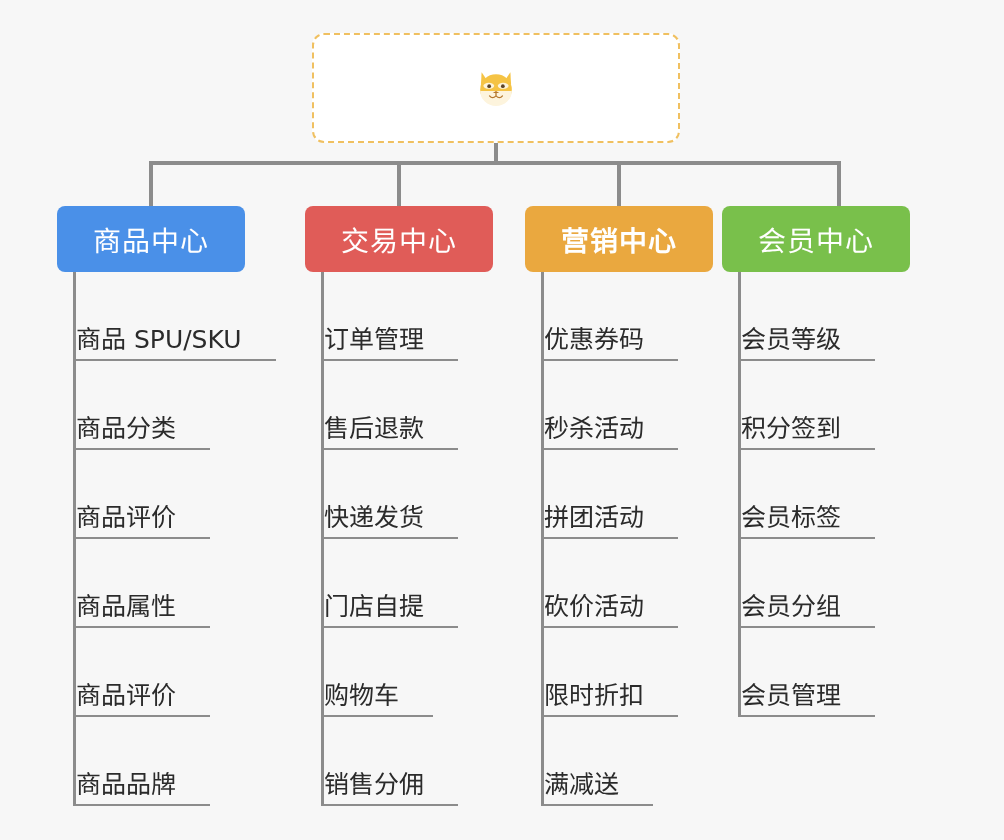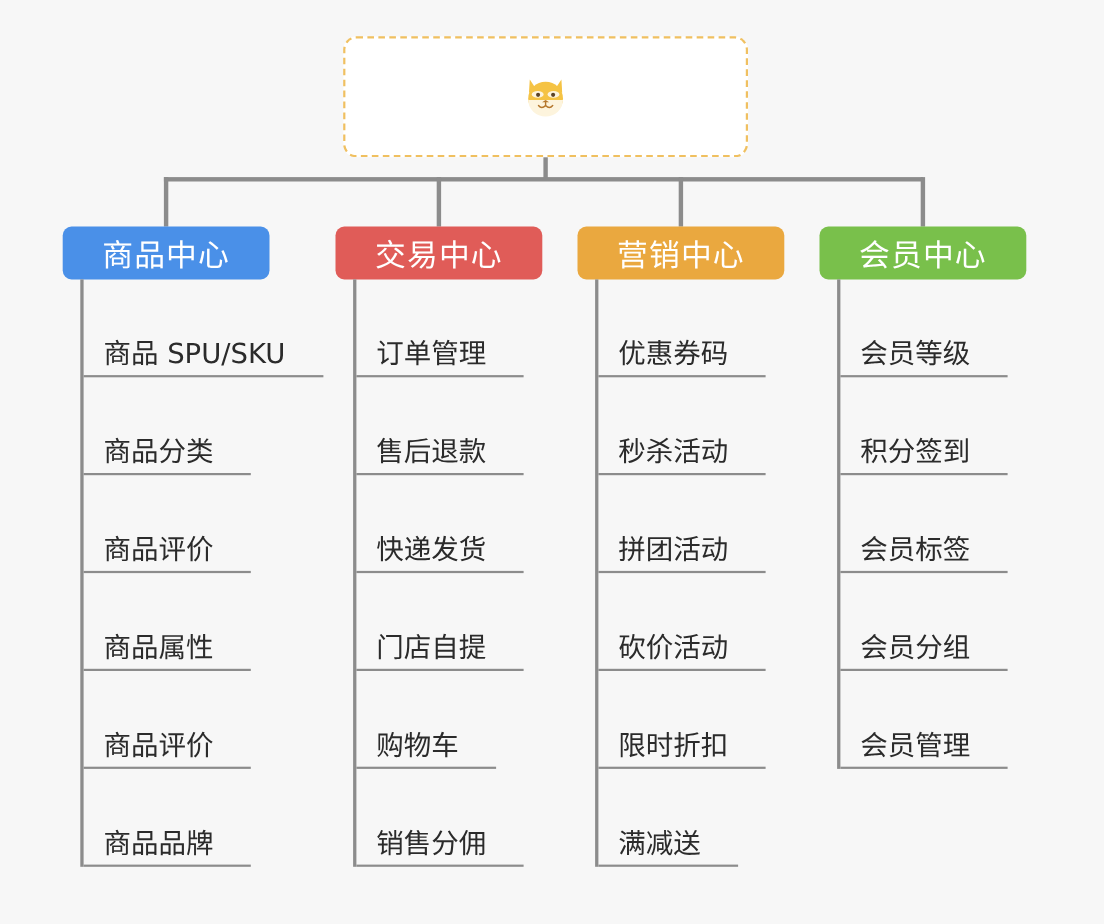--- a/index.html
+++ b/index.html
@@ -76,21 +76,21 @@
     height: 45px;
   }
 
   
   .column {
     position: absolute;
     top: 206px;
     width: 188px;
   }
   .col-header {
-    height: 48px;
+    height: 66px;
     box-sizing: border-box;
     border-radius: 8px;
     display: flex;
     align-items: center;
     justify-content: center;
     color: #ffffff;
     font-size: 28px;
     letter-spacing: 1px;
     white-space: nowrap;
   }
@@ -114,29 +114,29 @@
   .leaf-label {
     position: relative;
     display: inline-block;
     font-size: 25px;
     color: #2b2b2b;
     white-space: nowrap;
     padding-bottom: 4px;
     padding-right: 34px;
     border-bottom: 2px solid #8c8c8c;
     margin-left: -18px;
-    padding-left: 18px;
+    padding-left: 0;
     text-align: center;
   }
 
   
   .col-1 { left: 57px; }
   .col-2 { left: 305px; }
   .col-3 { left: 525px; }
-  .col-4 { left: 745px; }
+  .col-4 { left: 722px; }
 </style>
 </head>
 <body style="background: rgb(247, 247, 247);">
 
 <div id="mindmap">
 
   <div class="root-node" style="background: rgb(255, 255, 255); border-color: rgb(240, 192, 96);">
     <span class="root-emoji">
       <svg viewBox="0 0 64 64" width="46" height="46" aria-hidden="true">
         <path d="M12 10 L11 27 L20 22 Z" fill="#f5c344"></path>
@@ -202,21 +202,21 @@
       <li class="leaf-item">
           <span class="leaf-label" style="border-bottom-color: rgb(140, 140, 140);">购物车</span>
         </li>
       <li class="leaf-item">
           <span class="leaf-label" style="border-bottom-color: rgb(140, 140, 140);">销售分佣</span>
         </li>
     </ul>
   </div>
 
   <div class="column col-3">
-    <div class="col-header" style="background: rgb(234, 168, 63);">营销中心</div>
+    <div class="col-header" style="background: rgb(234, 168, 63); font-weight: bold;">营销中心</div>
     <ul class="leaf-list" style="border-left-color: rgb(140, 140, 140);">
       <li class="leaf-item">
           <span class="leaf-label" style="border-bottom-color: rgb(140, 140, 140);">优惠券码</span>
         </li>
       <li class="leaf-item">
           <span class="leaf-label" style="border-bottom-color: rgb(140, 140, 140);">秒杀活动</span>
         </li>
       <li class="leaf-item">
           <span class="leaf-label" style="border-bottom-color: rgb(140, 140, 140);">拼团活动</span>
         </li>

